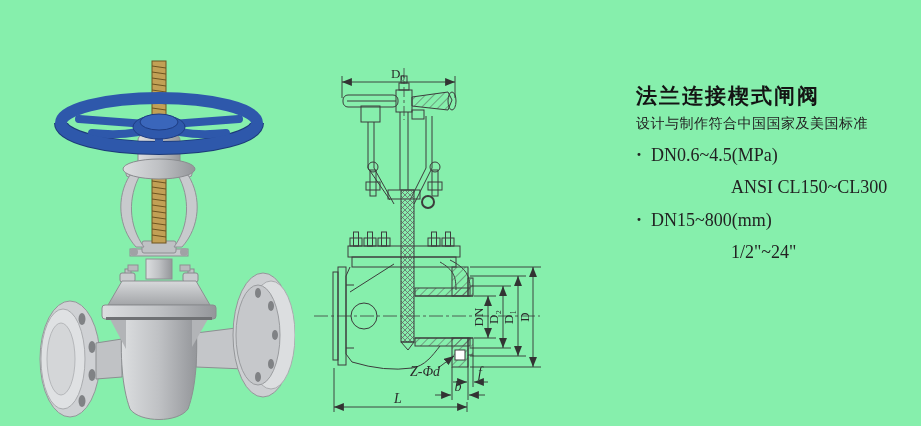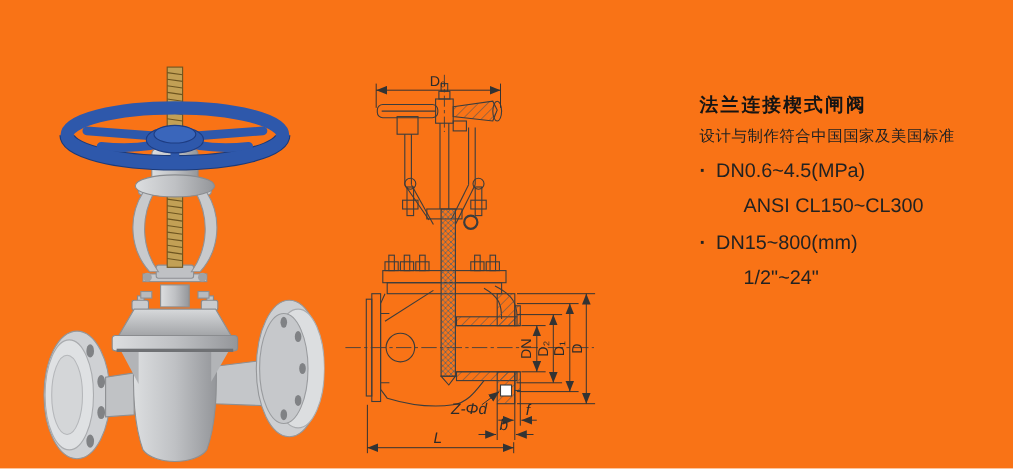--- a/index.html
+++ b/index.html
@@ -1,26 +1,26 @@
 <!DOCTYPE html>
 <html><head>
 <meta charset="utf-8">
 <style>
   html,body{margin:0;padding:0;background:#fff;}
-  .page{position:relative;width:921px;height:426px;background:#f97316;overflow:hidden;
-        font-family:Liberation Sans, sans-serif;color:#1d1d1d;}
+  .page{position:relative;width:921px;height:426px;background:#86efac;overflow:hidden;
+        font-family:Liberation Serif, serif;color:#1d1d1d;}
   .photo{position:absolute;left:30px;top:57px;width:265px;height:365px;}
   .drawing{position:absolute;left:300px;top:50px;width:280px;height:376px;}
   .specs{position:absolute;left:636px;top:84px;width:280px;}
-  .specs .title{font-size:17px;font-weight:bold;letter-spacing:2px;line-height:24px;color:#141414;}
+  .specs .title{font-size:21px;font-weight:bold;letter-spacing:2px;line-height:24px;color:#141414;}
   .specs .subtitle{font-size:14px;letter-spacing:0.5px;margin-top:7px;color:#222;}
   .spec-row{display:flex;font-size:18px;margin-top:12px;color:#222;align-items:baseline;}
   .spec-row .bullet{width:15px;font-weight:bold;}
   .spec-row .label{letter-spacing:0.5px;}
-  .spec-row.indent{margin-left:40px;margin-top:11px;}
+  .spec-row.indent{margin-left:95px;margin-top:11px;}
   .dimtext{font-size:13px;fill:#2b2b2b;}
   .dimtext.it{font-style:italic;font-size:14px;}
   svg{display:block;}
 </style>
 </head>
 <body>
 
 <div class="page">
 
   <div class="photo">

